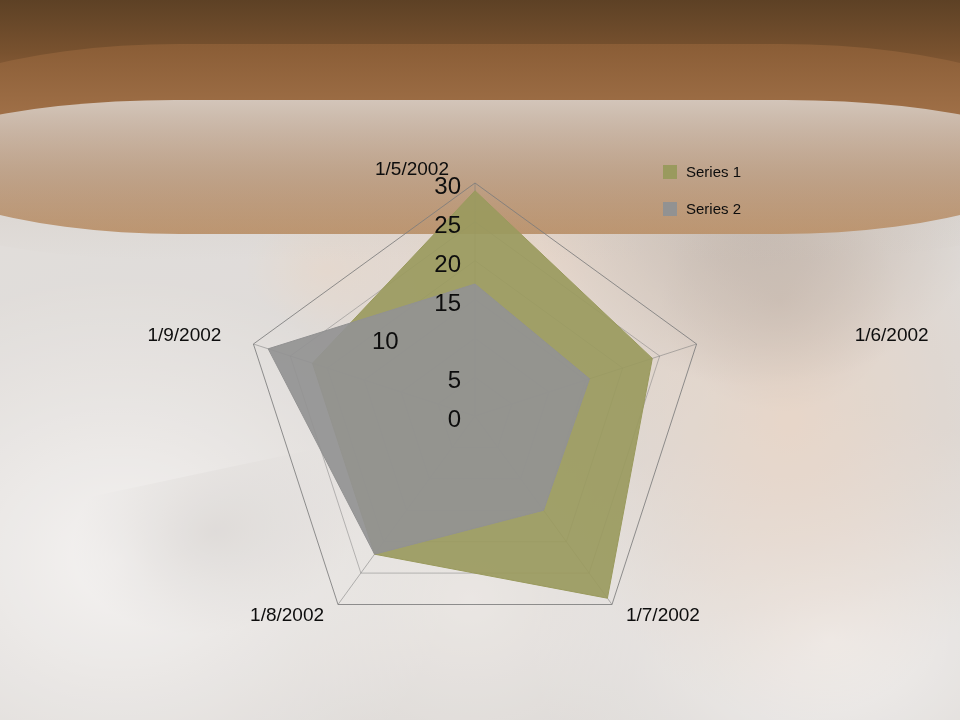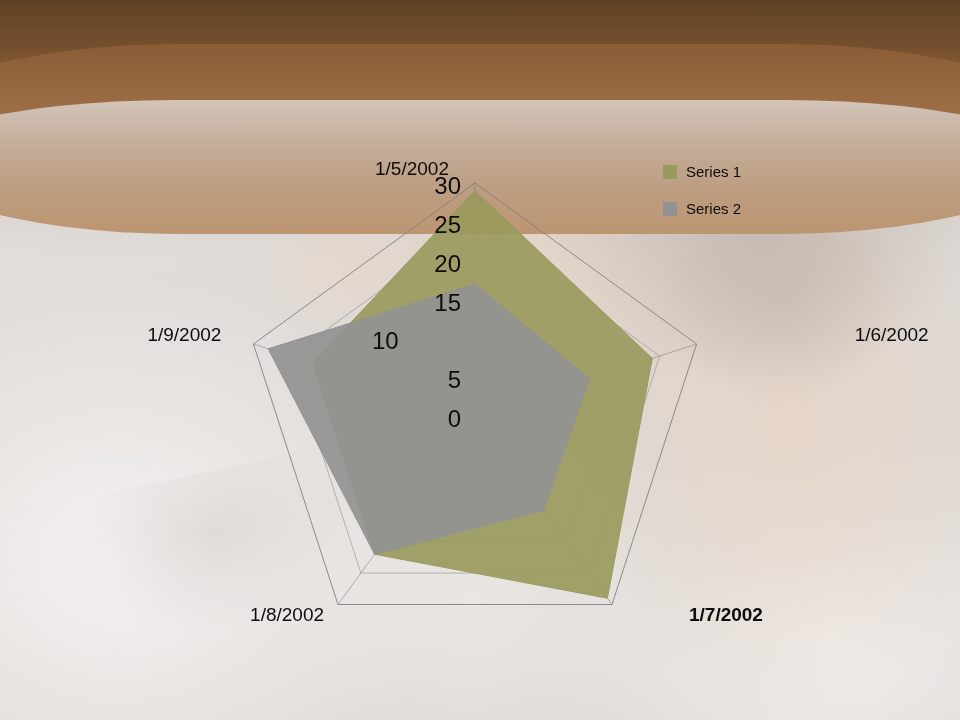--- a/index.html
+++ b/index.html
@@ -209,21 +209,21 @@
         <div class="tick-label" style="top: 366.167px; left: 380px; width: 81px; text-align: right;">5</div>
         <div class="tick-label" style="top: 327.333px; left: 372px; width: 81px; text-align: left;">10</div>
         <div class="tick-label" style="top: 288.5px; left: 380px; width: 81px; text-align: right;">15</div>
         <div class="tick-label" style="top: 249.667px; left: 380px; width: 81px; text-align: right;">20</div>
         <div class="tick-label" style="top: 210.833px; left: 380px; width: 81px; text-align: right;">25</div>
         <div class="tick-label" style="top: 172px; left: 380px; width: 81px; text-align: right;">30</div>
       </div>
     <div id="cat-labels">
         <div class="cat-label" style="left: 375px; top: 114px; width: 200px;  margin-top: 44px;">1/5/2002</div>
         <div class="cat-label" style="left: 728.596px; top: 323.999px; width: 200px; text-align: right;">1/6/2002</div>
-        <div class="cat-label" style="left: 625.954px; top: 603.501px; width: 200px; text-align: center; font-weight: bold;">1/7/2002</div>
+        <div class="cat-label" style="left: 625.954px; top: 603.501px; width: 200px; text-align: left;">1/7/2002</div>
         <div class="cat-label" style="left: 124.046px; top: 603.501px; width: 200px; text-align: right;">1/8/2002</div>
         <div class="cat-label" style="left: 21.4038px; top: 323.999px; width: 200px; text-align: right;">1/9/2002</div>
       </div>
   </div>
 
   <div class="legend" id="legend">
       <div class="legend-row">
         <span class="legend-swatch" style="background: rgb(154, 154, 94);"></span>
         <span class="legend-text">Series 1</span>
       </div>

